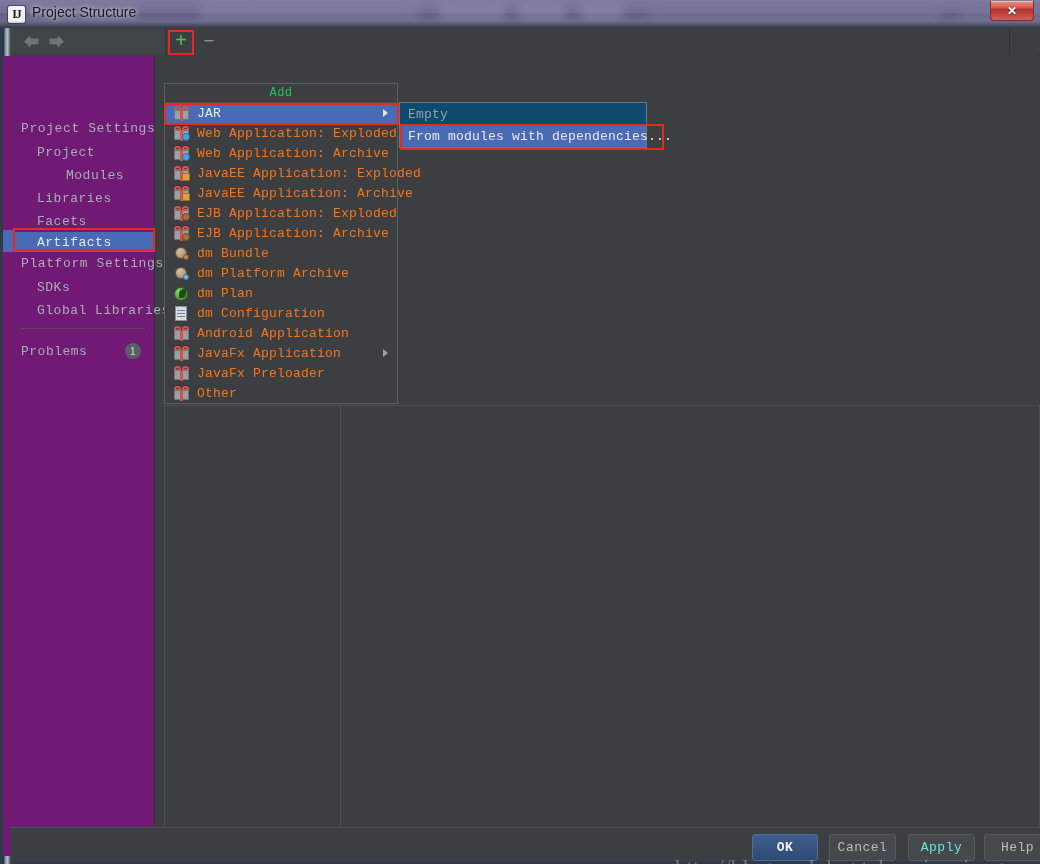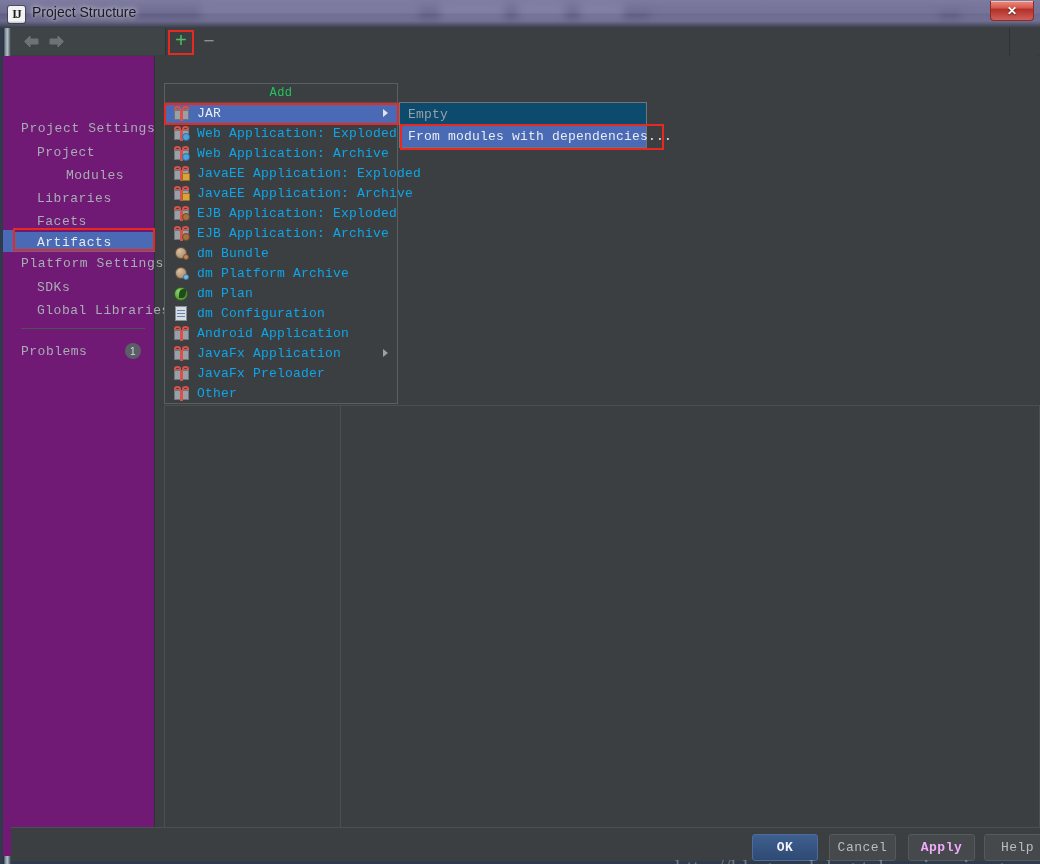--- a/index.html
+++ b/index.html
@@ -192,21 +192,21 @@
     font-size: 13px; letter-spacing: .5px;
     border: 1px solid #555a5e; border-radius: 3px;
     background: #45494c; color: #b9bdc2;
     cursor: pointer;
     margin-left: 28px;
   }
   .dlg-btn.primary {
     background: linear-gradient(180deg,#3f5f8f 0%, #2e4a74 100%);
     border: 1px solid #4a6d9e; color: #f0f3f7; font-weight: bold;
   }
-  .dlg-btn.disabled { color: #f0abfc; font-weight: bold; }
+  .dlg-btn.disabled { color: #5eead4; }
   #btn-ok     { left: 713px; width: 66px; }
   #btn-cancel { left: 790px; width: 67px; }
   #btn-apply  { left: 869px; width: 67px; }
   #btn-help   { left: 945px; width: 67px; }
 
   
   #menu {
     position: absolute; left: 161px; top: 55px; width: 234px;
     background: #3c3f41;
     border: 1px solid #5a5f63;
@@ -215,21 +215,21 @@
   #menu-header {
     height: 19px; display: flex; align-items: center; justify-content: center;
     font-size: 12px; color: #22c55e; letter-spacing: .5px;
     border-bottom: 1px solid #4b4f52;
     text-align: center;
   }
   .mi {
     position: relative; height: 20px;
     display: flex; align-items: center;
     padding-left: 8px;
-    font-size: 13px; color: #0ea5e9; letter-spacing: .2px;
+    font-size: 13px; color: #f97316; letter-spacing: .2px;
     cursor: pointer; white-space: nowrap;
   }
   .mi.selected { background: #4a6ab5; color: #e9ecf0; }
   .mi .ico { width: 17px; height: 16px; margin-right: 7px; flex: 0 0 17px; position: relative; }
   .mi .arrow {
     position: absolute; right: 9px; top: 6px;
     width: 0; height: 0;
     border-left: 5px solid #99a0a6;
     border-top: 4px solid transparent;
     border-bottom: 4px solid transparent;

